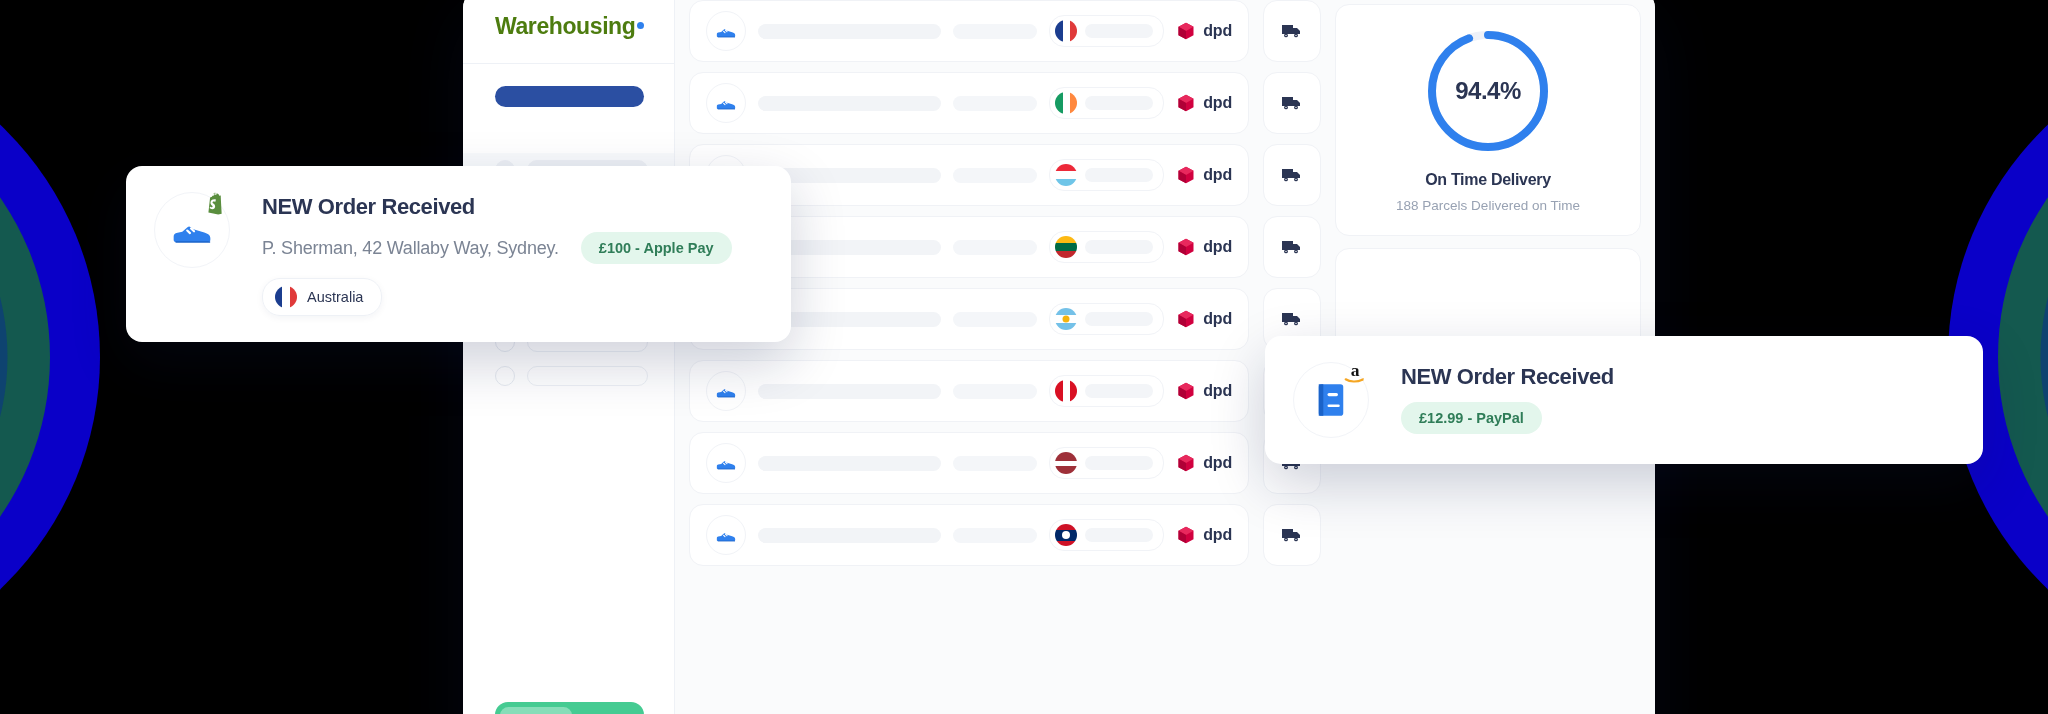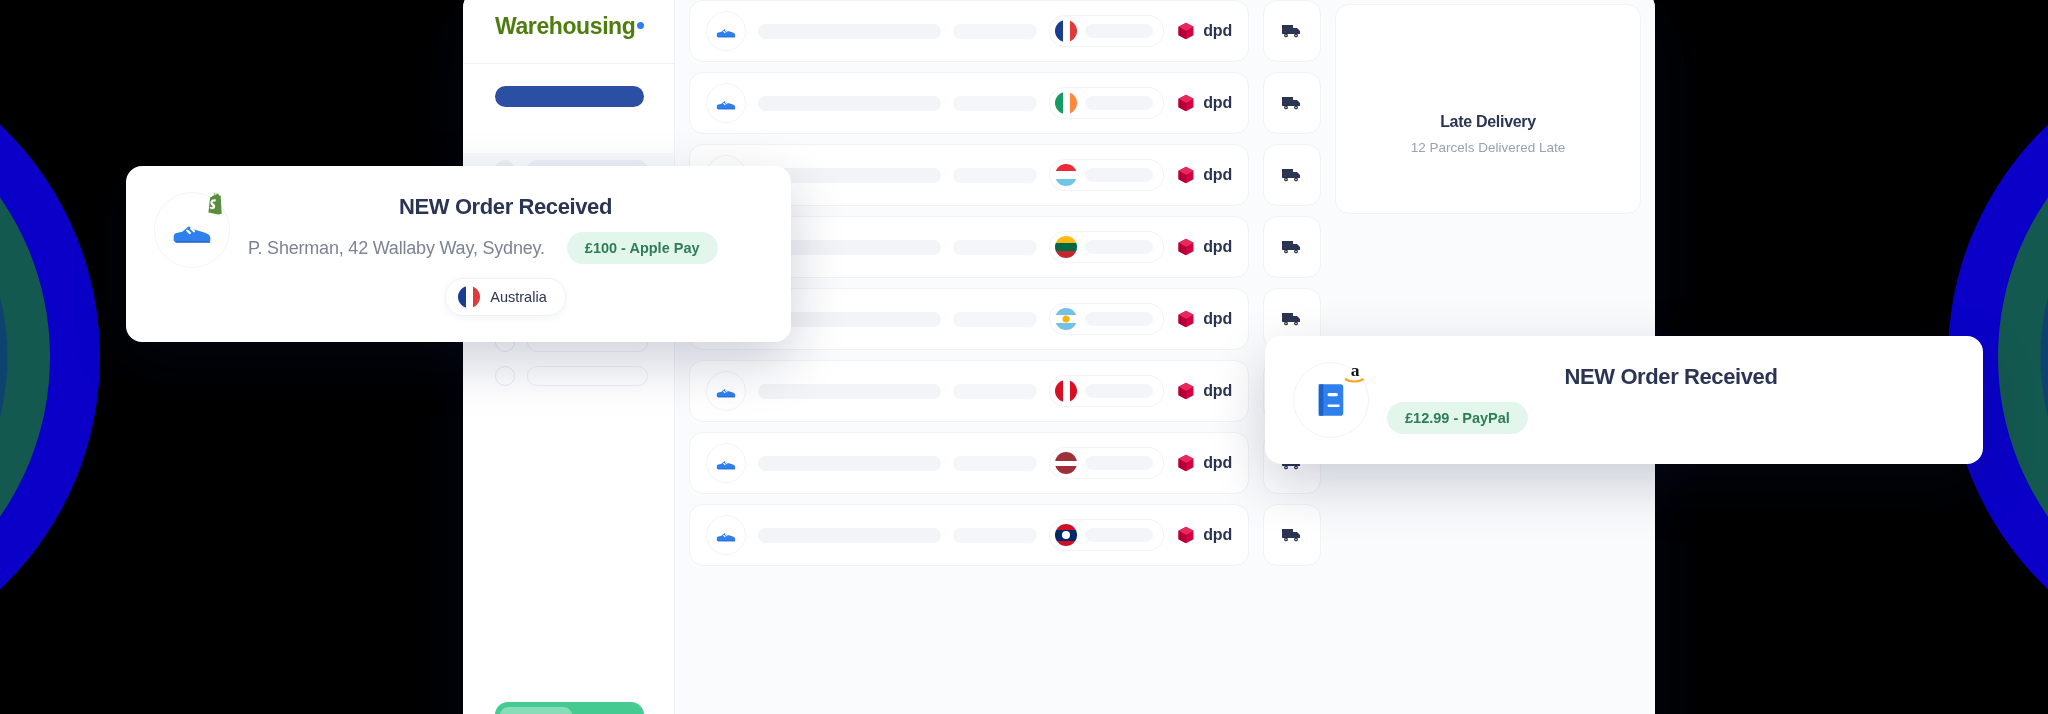--- a/index.html
+++ b/index.html
@@ -138,23 +138,22 @@
   .stat-title{
     margin-top:16px; font-size:16px; font-weight:700;
     color:#2b3553; letter-spacing:-.3px;
   }
   .stat-sub{ margin-top:9px; font-size:13.5px; color:#98a2b3; }
 
   
   .notif{
     position:absolute; background:#fff; border-radius:16px;
     box-shadow:0 20px 55px rgba(15,25,70,.20);
-    display:flex; align-items:flex-start; gap:18px;
+    display:flex; align-items:flex-start; gap:32px;
     padding:26px 28px;
-    text-align:center;
   }
   .notif.one{ left:126px; top:166px; width:665px; }
   .notif.two{ left:1265px; top:336px; width:718px; }
   .notif-icon{
     position:relative; width:76px; height:76px; flex:0 0 76px;
     border-radius:50%; border:1px solid #f2f4f8;
     display:flex; align-items:center; justify-content:center;
   }
   .notif-badge{
     position:absolute; top:-4px; right:-2px;
@@ -554,20 +553,33 @@
               <path d="M13 9h4l3 3v3h-7z" fill="#2b3553"></path>
               <circle cx="6" cy="16.4" r="1.9" fill="#2b3553"></circle>
               <circle cx="16" cy="16.4" r="1.9" fill="#2b3553"></circle>
               <circle cx="6" cy="16.4" r=".7" fill="#fff"></circle>
               <circle cx="16" cy="16.4" r=".7" fill="#fff"></circle>
             </svg>
           </div>
       </div>
 
       <div class="col-stats">
+        <div class="stat-card">
+          <div class="donut-wrap">
+            <div class="donut">
+              <svg width="128" height="128" viewBox="0 0 128 128">
+                <circle cx="64" cy="64" r="56" fill="none" stroke="#eef1f8" stroke-width="8"></circle>
+                <circle cx="64" cy="64" r="56" fill="none" stroke="#2f80ed" stroke-width="8" stroke-linecap="round" stroke-dasharray="332 352" transform="rotate(-90 64 64)"></circle>
+              </svg>
+              <div class="donut-val">94.4%</div>
+            </div>
+          </div>
+          <div class="stat-title">On Time Delivery</div>
+          <div class="stat-sub">188 Parcels Delivered on Time</div>
+        </div>
 
         <div class="stat-card" style="padding-top:92px;padding-bottom:58px">
           <div class="stat-title">Late Delivery</div>
           <div class="stat-sub">12 Parcels Delivered Late</div>
         </div>
       </div>
 
     </div>
   </div>
 

